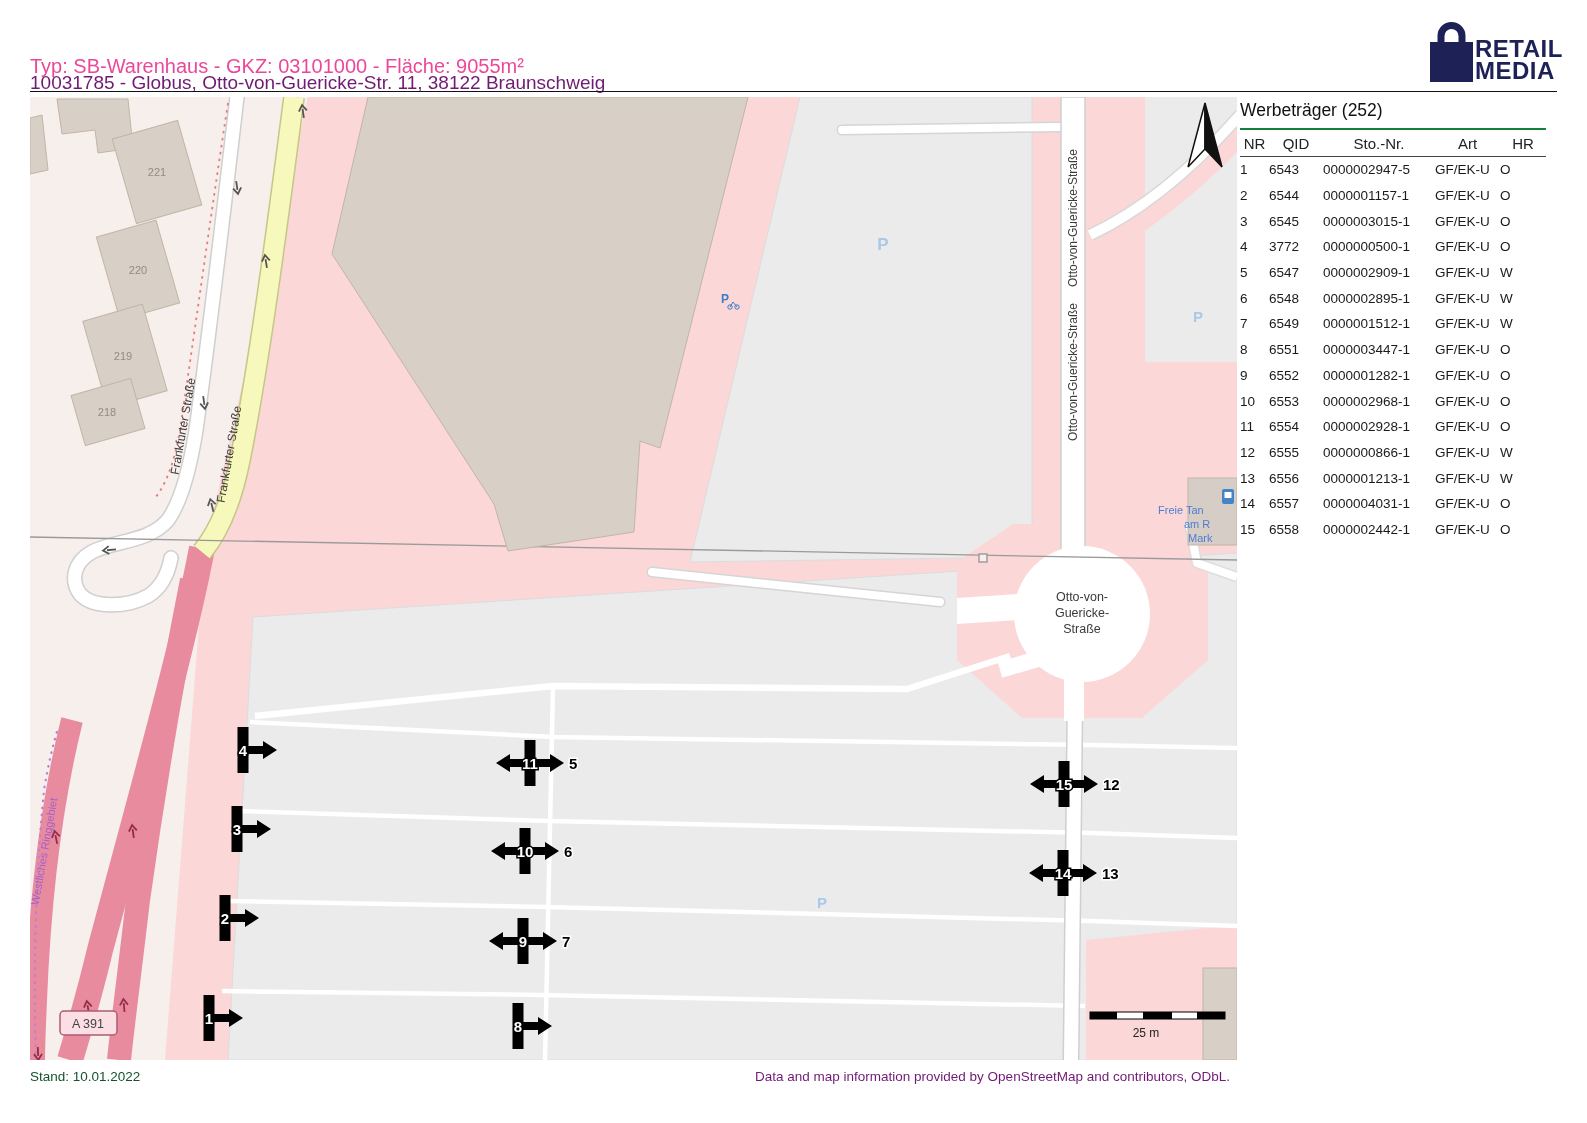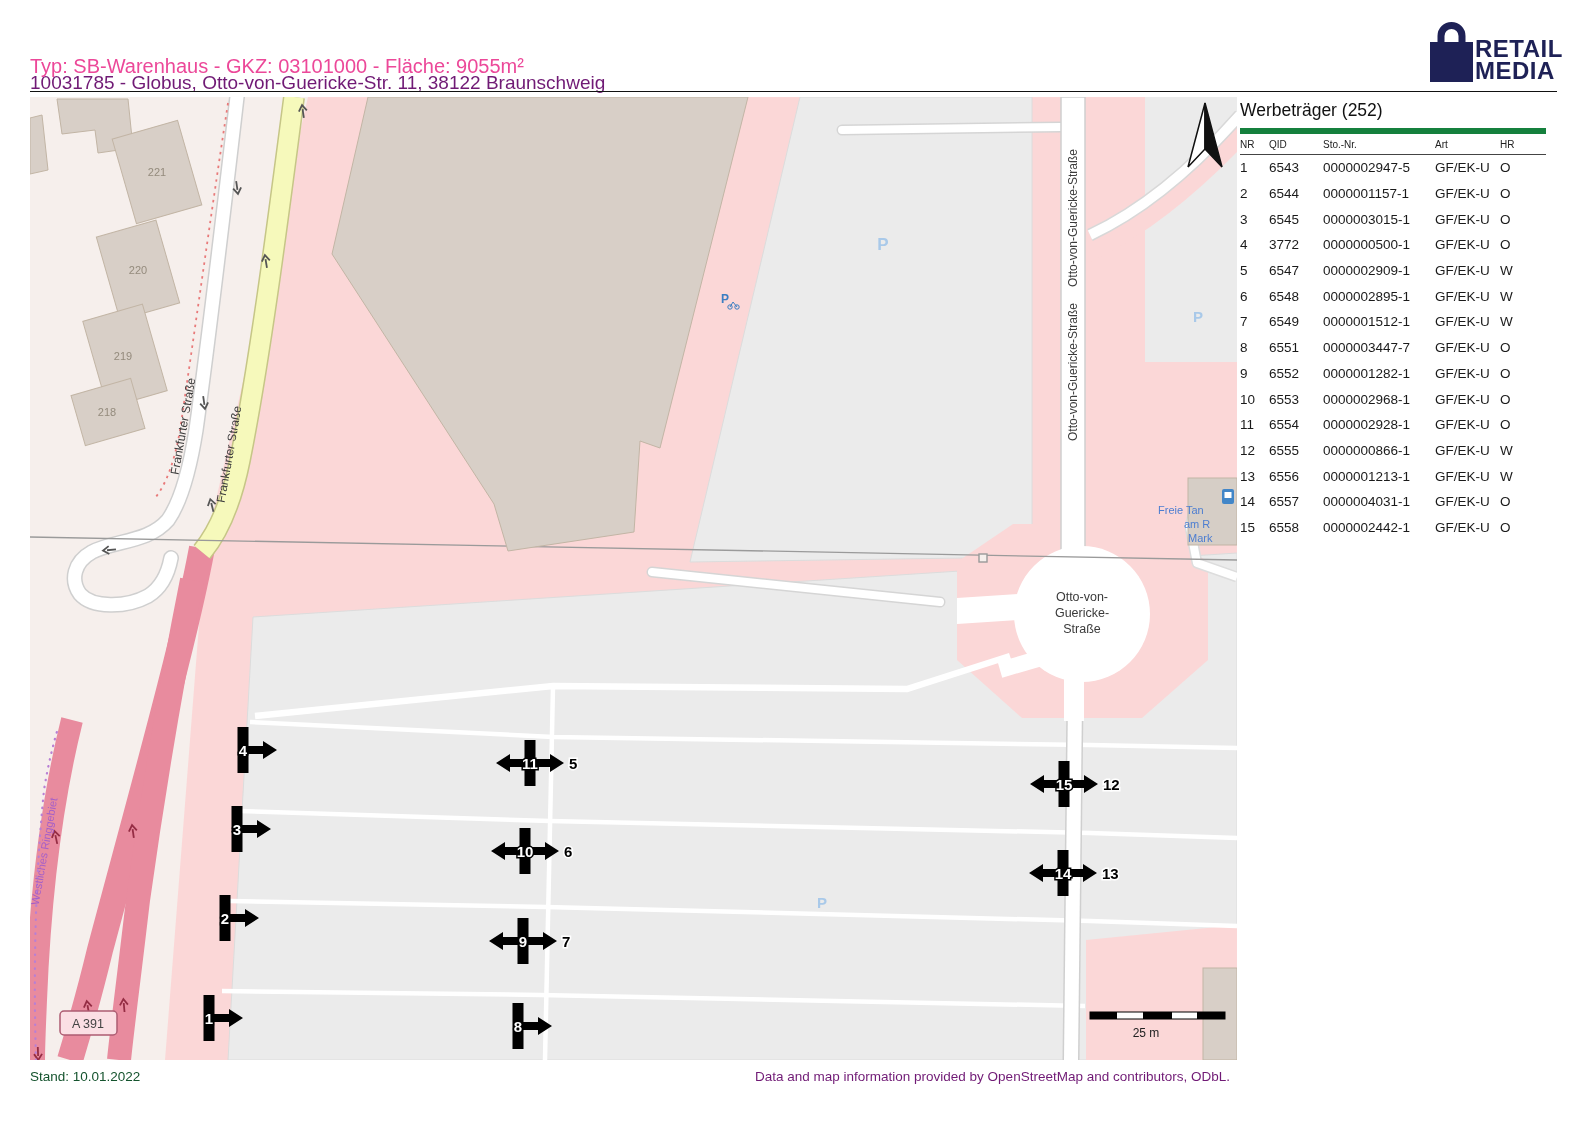--- a/index.html
+++ b/index.html
@@ -15,23 +15,23 @@
   .stlabel{font-size:12px;fill:#3c3c3c;text-anchor:middle;}
   .rndlabel{font-size:12.5px;fill:#3a3a3a;text-anchor:middle;}
   .plabel{font-weight:bold;fill:#a9c9e9;text-anchor:middle;}
   .fuellabel{font-size:11px;fill:#4d7ed1;}
   .district{font-size:11px;fill:#a45fc9;text-anchor:middle;}
   .scalelabel{font-size:12px;fill:#222;text-anchor:middle;}
   .a391label{font-size:12.5px;fill:#444;text-anchor:middle;}
   .mnum{font-weight:bold;font-size:15px;fill:#fff;stroke:#000;stroke-width:3px;paint-order:stroke;text-anchor:middle;}
   .mnum2{font-weight:bold;font-size:15px;fill:#000;stroke:#fff;stroke-width:3px;paint-order:stroke;text-anchor:start;}
   .panel{position:absolute;left:1240px;top:100px;width:306px;}
-  .panel-title{font-size:17.5px;color:#111;padding-bottom:7px;border-bottom:6px solid #15803d;}
+  .panel-title{font-size:17.5px;color:#111;padding-bottom:7px;border-bottom:2px solid #15803d;}
   table.wt{border-collapse:collapse;width:100%;table-layout:fixed;margin-top:0;}
-  table.wt th{font-size:10px;font-weight:normal;color:#222;text-align:left;padding:5px 0 4px 0;border-bottom:1px solid #444;}
+  table.wt th{font-size:15px;font-weight:normal;color:#222;text-align:center;padding:5px 0 4px 0;border-bottom:1px solid #444;}
   table.wt td{font-size:13.5px;color:#1a1a1a;height:25.7px;padding:0;vertical-align:middle;}
   .foot-left{position:absolute;left:30px;top:1069px;font-size:13.5px;color:#14532d;}
   .foot-right{position:absolute;right:357px;top:1069px;font-size:13.5px;color:#701a75;}
 </style>
 </head>
 <body>
 
 <div class="hdr-line1">10031785 - Globus, Otto-von-Guericke-Str. 11, 38122 Braunschweig</div>
 <div class="hdr-line2">Typ: SB-Warenhaus - GKZ: 03101000 - Fläche: 9055m²</div>
 <div class="hdr-rule"></div>
@@ -327,21 +327,21 @@
         <tr>
           <td>7</td>
           <td>6549</td>
           <td>0000001512-1</td>
           <td>GF/EK-U</td>
           <td>W</td>
         </tr>
         <tr>
           <td>8</td>
           <td>6551</td>
-          <td>0000003447-7</td>
+          <td>0000003447-1</td>
           <td>GF/EK-U</td>
           <td>O</td>
         </tr>
         <tr>
           <td>9</td>
           <td>6552</td>
           <td>0000001282-1</td>
           <td>GF/EK-U</td>
           <td>O</td>
         </tr>

